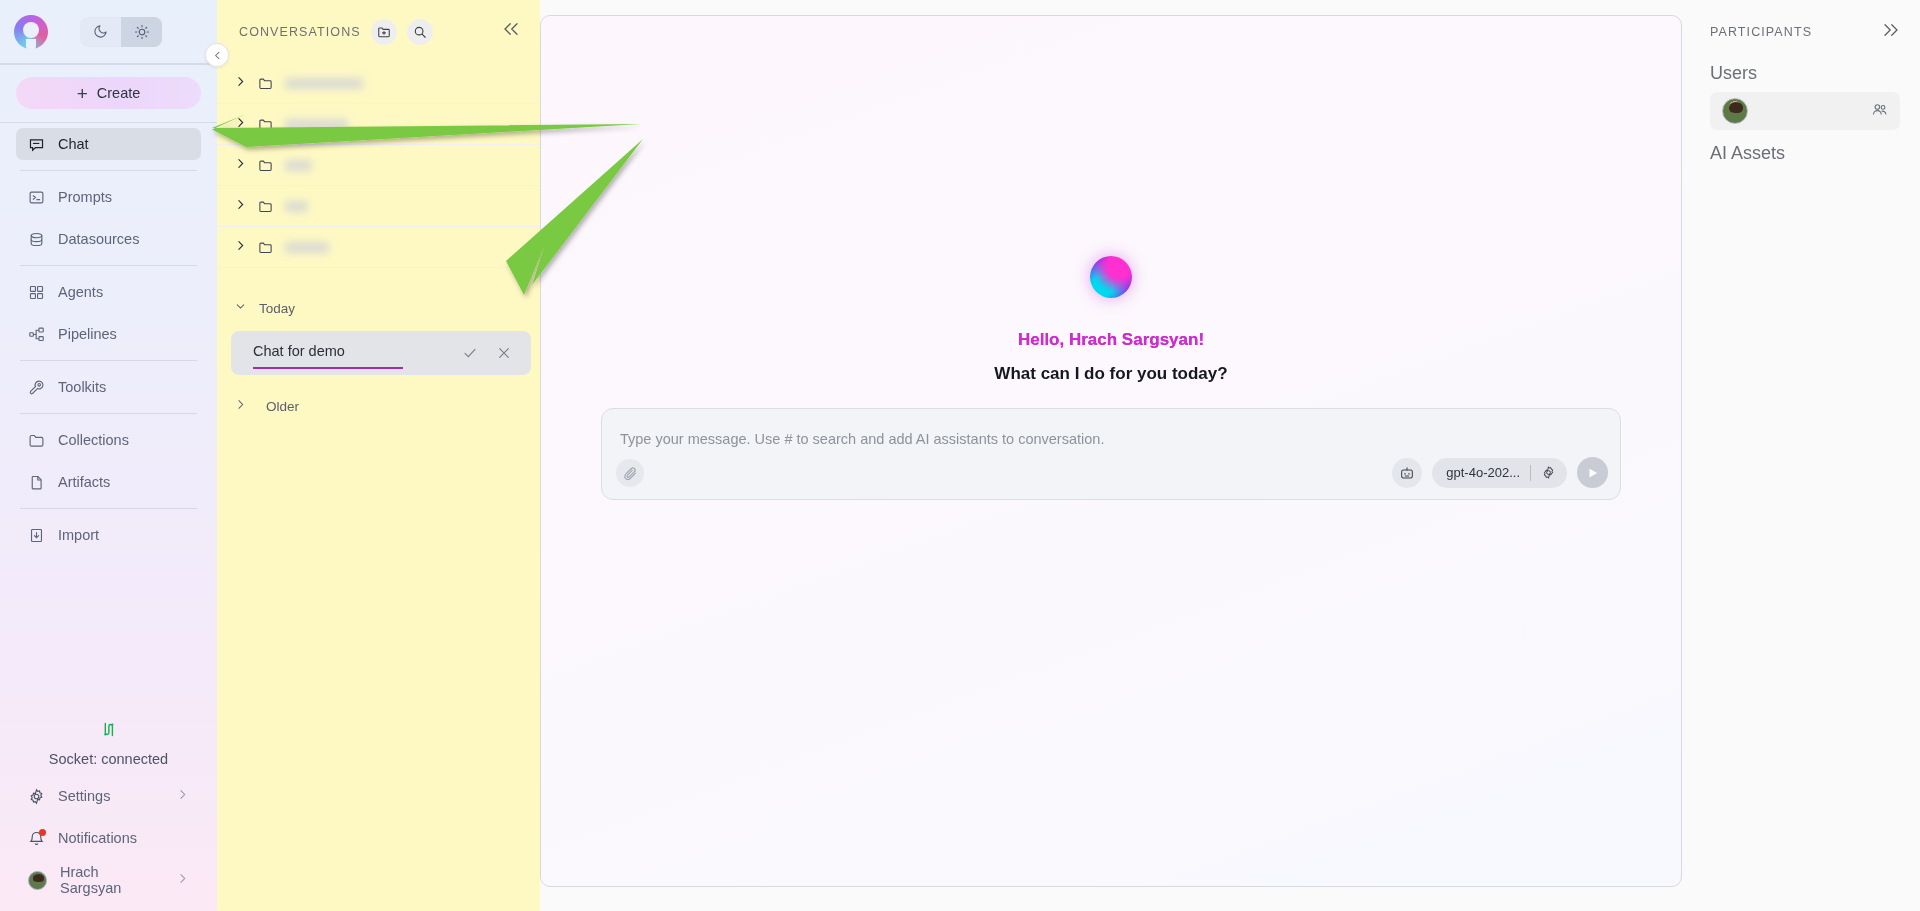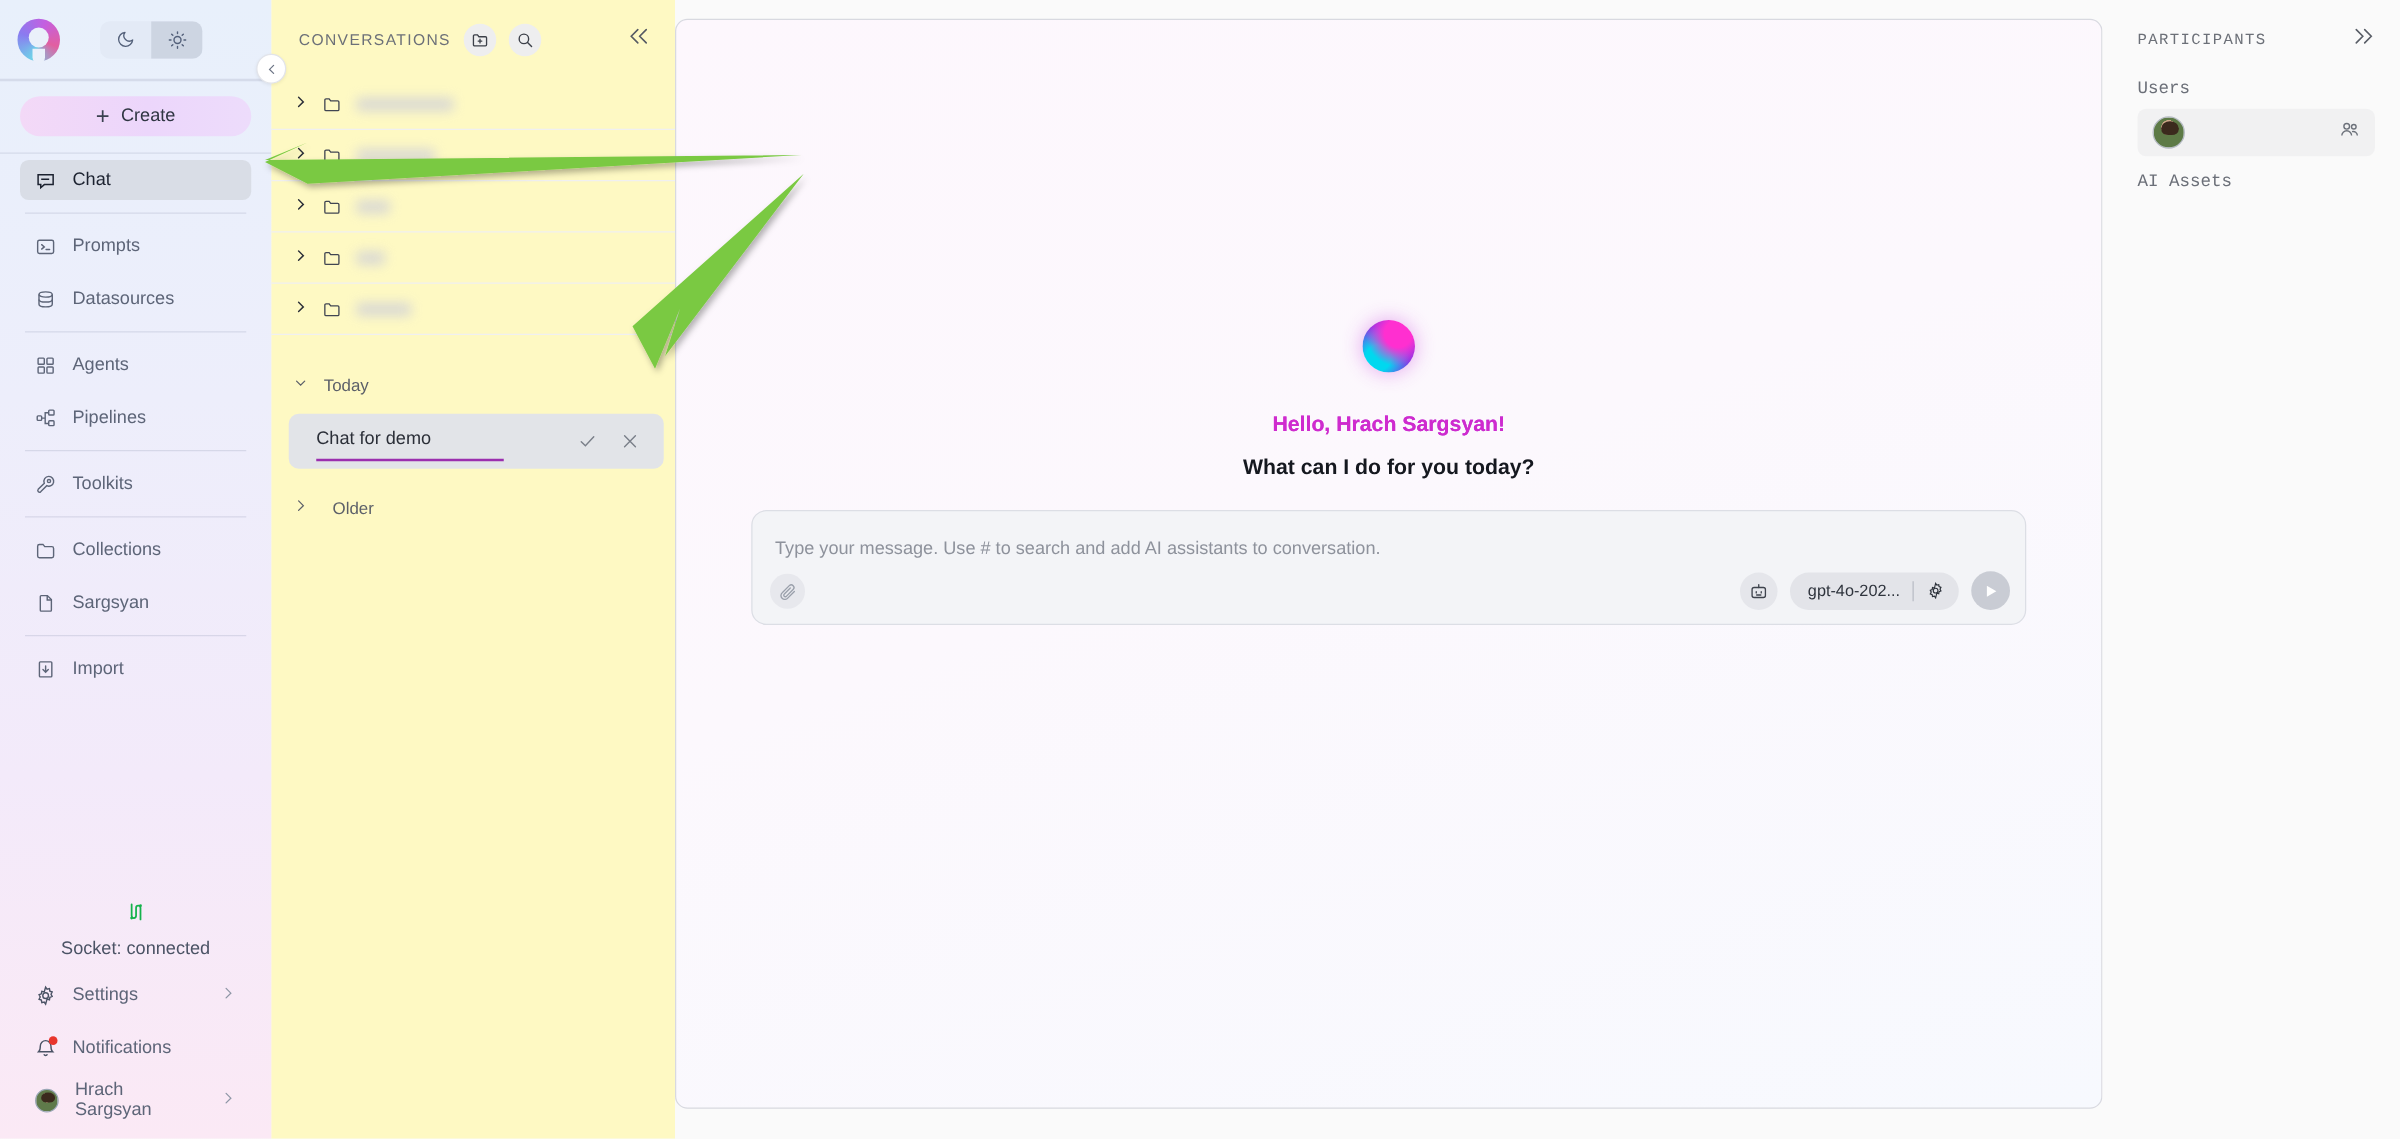--- a/index.html
+++ b/index.html
@@ -202,26 +202,26 @@
   .modelpill .mname { font-size: 13px; color: #2f343d; }
   .modelpill .divider { width: 1px; height: 16px; background: #b9bcc5; }
   .sendbtn {
     width: 31px; height: 31px; border-radius: 50%; background: #c9ccd4;
     display: flex; align-items: center; justify-content: center; color: #fff; cursor: pointer;
   }
 
   
   .participants {
     position: absolute; right: 0; top: 0; width: 238px; height: 911px;
-    background: #fafafa; padding: 16px 20px 0 28px; font-family: Liberation Mono, monospace;
+    background: #fafafa; padding: 16px 20px 0 28px;
   }
   .parthead { display: flex; align-items: center; height: 32px; }
   .parttitle { font-size: 12.5px; letter-spacing: 1.1px; color: #6c7078; }
   .partexpand { margin-left: auto; color: #585d66; font-size: 17px; cursor: pointer; }
-  .partlabel { font-size: 14px; color: #6b6f78; margin-top: 15px; }
+  .partlabel { font-size: 18px; color: #6b6f78; margin-top: 15px; }
   .userchip {
     margin-top: 8px; height: 38px; border-radius: 7px; background: #f1f1f2;
     display: flex; align-items: center; padding: 0 12px 0 12px;
   }
   .avatar-md {
     width: 26px; height: 26px; border-radius: 50%; flex: 0 0 26px; overflow: hidden;
     background: radial-gradient(circle at 50% 34%, #cfa98a 0 30%, #5d7a46 31% 100%);
     position: relative; border: 1px solid #b6bcc4;
   }
   .avatar-md::after {
@@ -347,21 +347,21 @@
         </span>
         <span>Collections</span>
       </div>
       <div class="navitem">
         <span class="ico">
           <svg width="17" height="17" viewBox="0 0 24 24" fill="none" stroke="#5d6578" stroke-width="1.6">
               <path d="M7 3.5h7l4.5 4.5V20a1 1 0 01-1 1H7a1 1 0 01-1-1V4.5a1 1 0 011-1z"></path>
               <path d="M13.8 3.8V8.5h4.5"></path>
             </svg>
         </span>
-        <span>Sargsyan</span>
+        <span>Artifacts</span>
       </div>
       <div class="groupsep"></div>
 
       <div class="navitem">
         <span class="ico">
           <svg width="17" height="17" viewBox="0 0 24 24" fill="none" stroke="#5d6578" stroke-width="1.6" stroke-linecap="round">
               <path d="M6 3.5h12a1 1 0 011 1v15a1 1 0 01-1 1H6a1 1 0 01-1-1v-15a1 1 0 011-1z"></path>
               <path d="M12 8v7M9 12.2l3 3 3-3"></path>
             </svg>
         </span>

